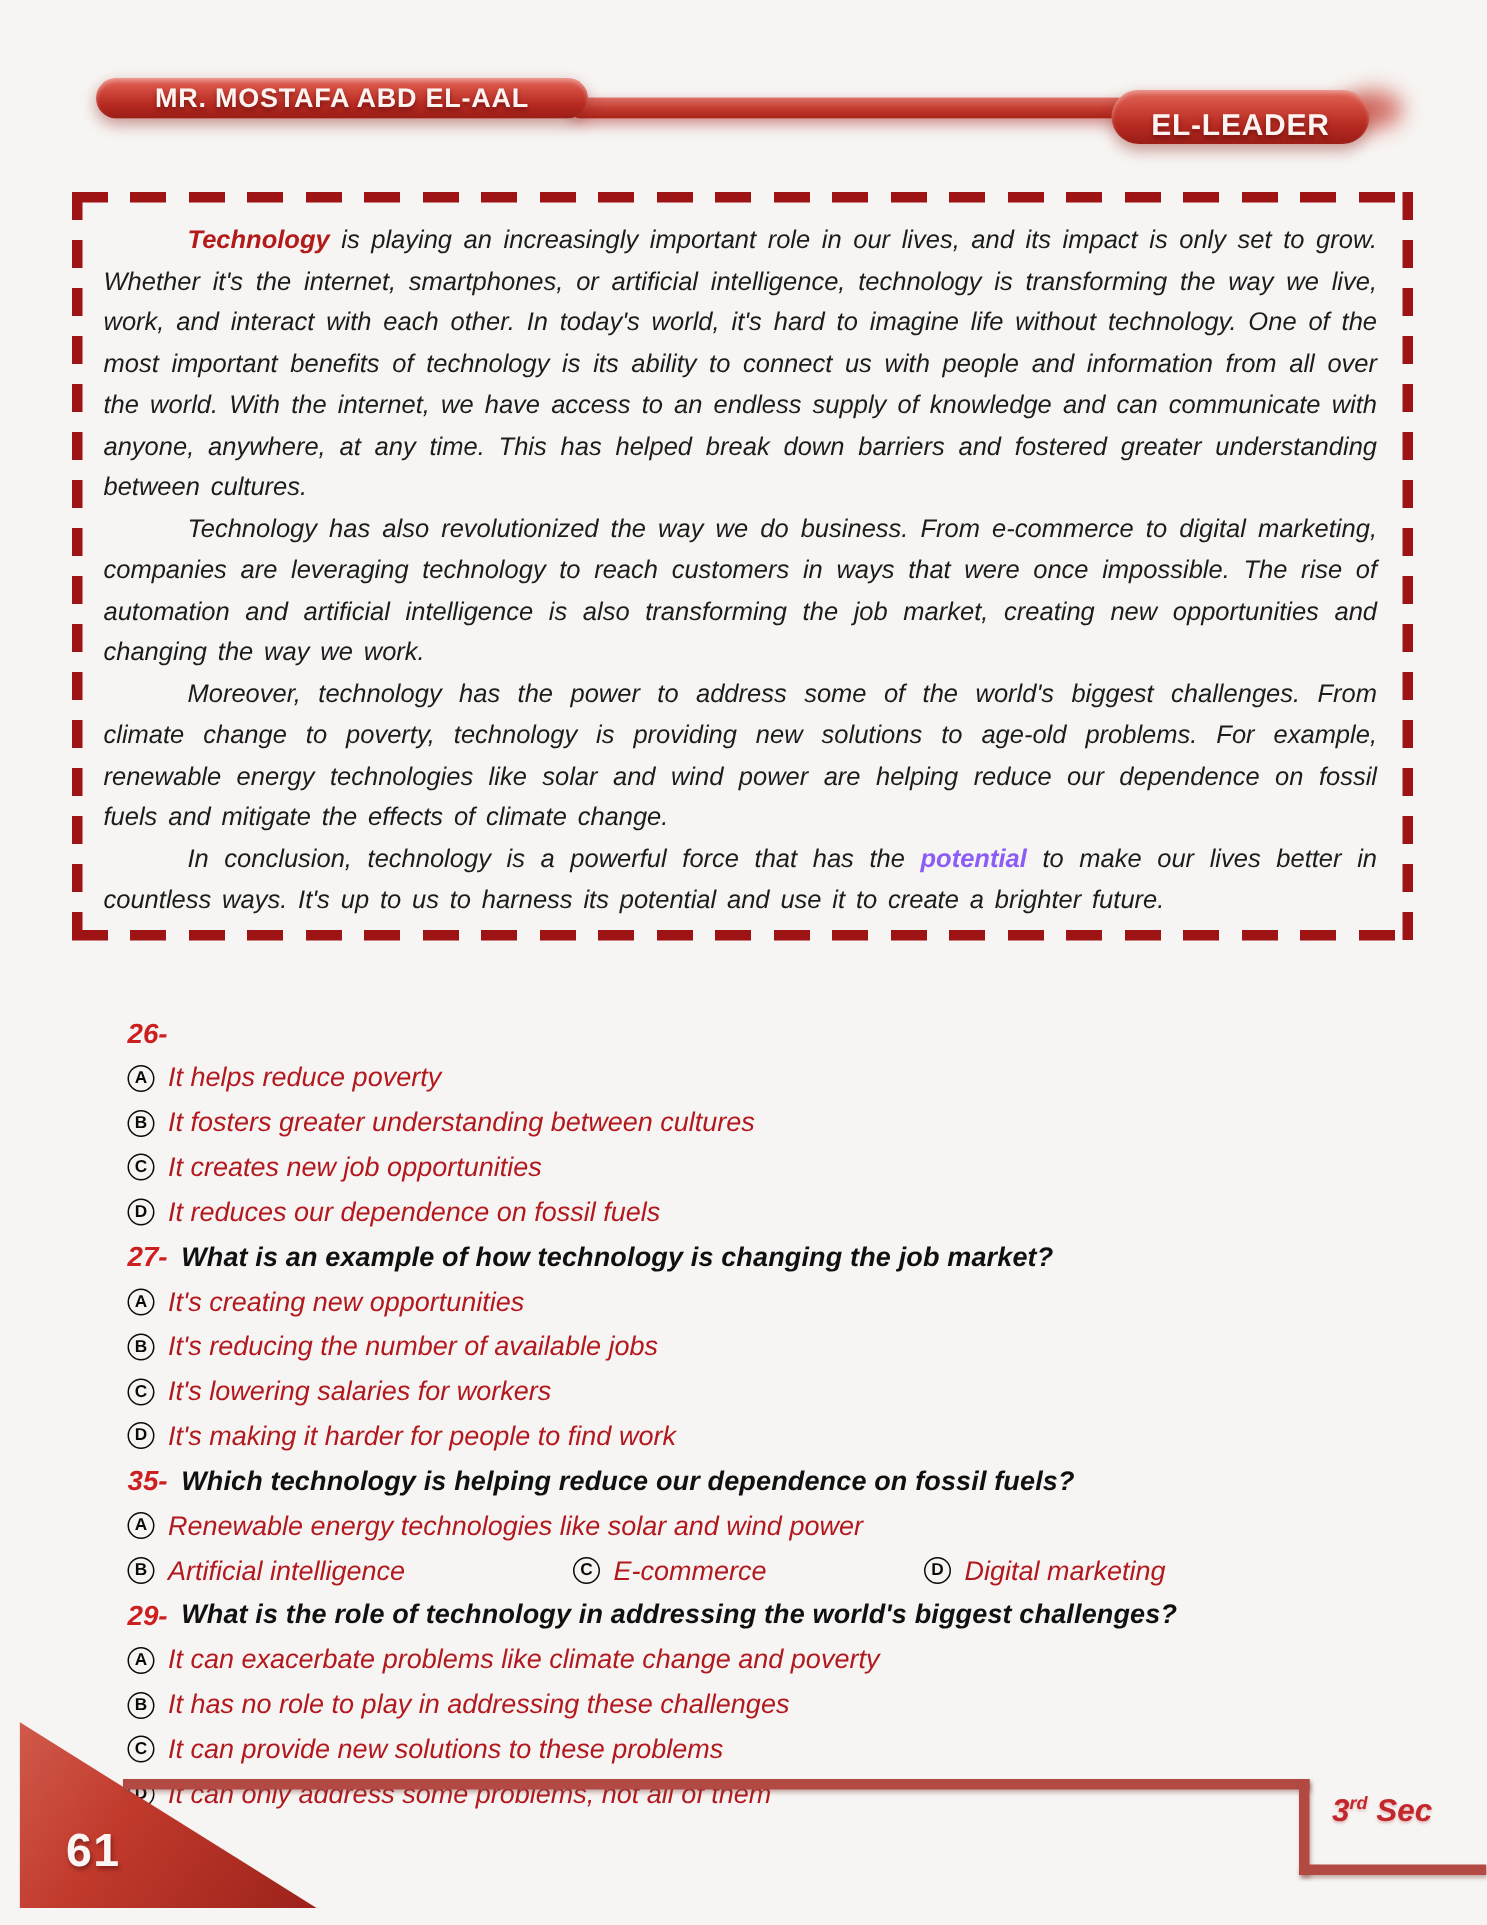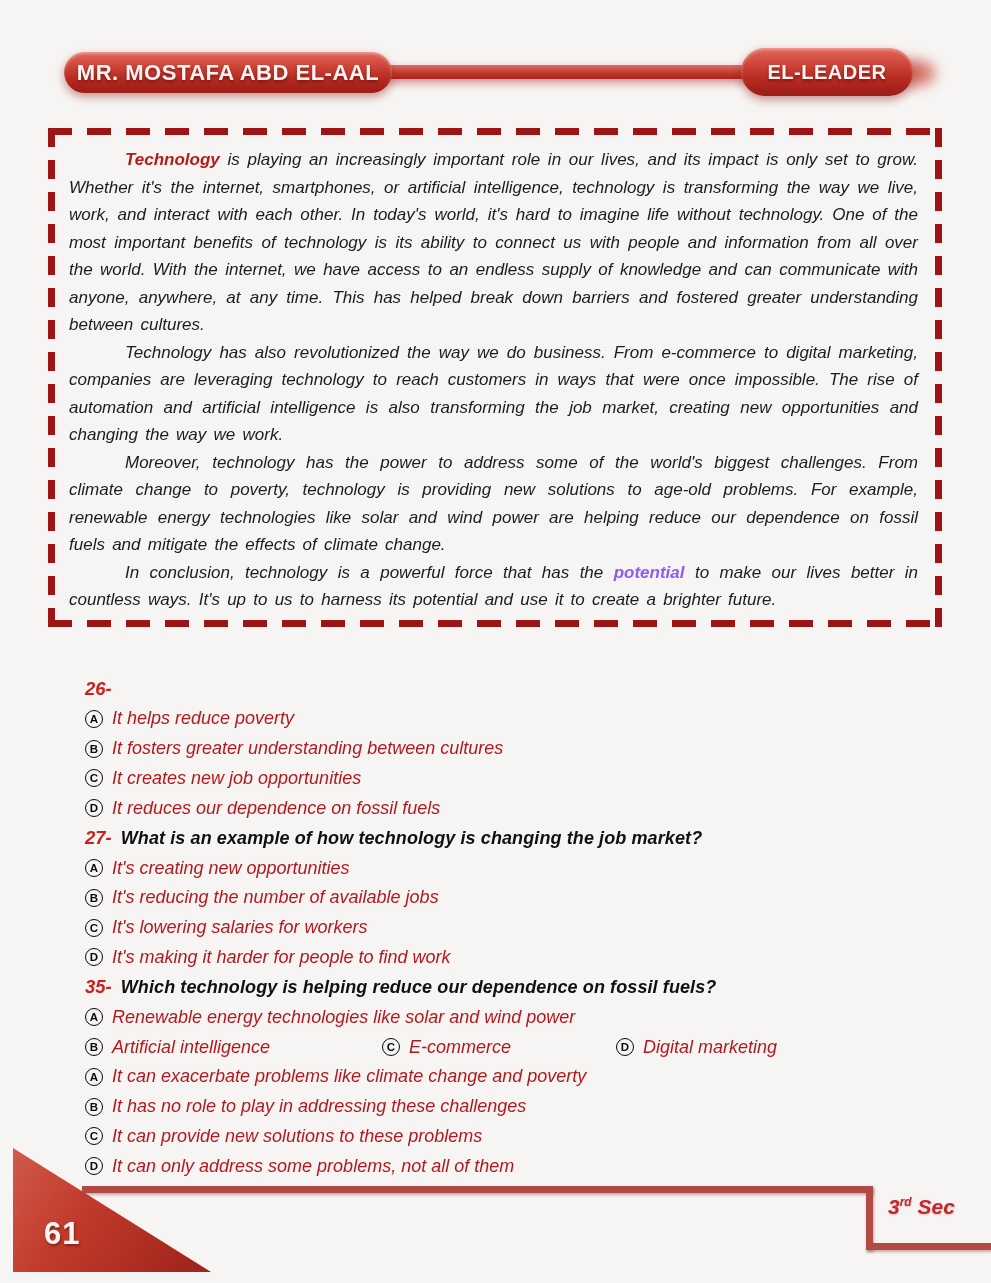--- a/index.html
+++ b/index.html
@@ -17,22 +17,22 @@
     position: absolute;
     border-radius: 24px;
     background: linear-gradient(180deg, #e2685c 0%, #d24b3e 28%, #b72a21 65%, #9a1d17 100%);
     box-shadow: 0 4px 10px rgba(140, 30, 25, 0.45), inset 0 2px 3px rgba(255,255,255,0.35);
     display: flex; align-items: center; justify-content: center;
     color: #fdf4f2;
     font-weight: bold;
     letter-spacing: 0.5px;
     text-shadow: 0 2px 3px rgba(90,10,10,0.6);
   }
-  .badge-left  { left: 64px;  top: 52px; width: 328px; height: 41px; font-size: 22px; }
-  .badge-right { left: 741px; top: 48px; width: 172px; height: 48px; font-size: 20px; }
+  .badge-left  { left: 64px;  top: 52px; width: 328px; height: 27px; font-size: 18px; }
+  .badge-right { left: 741px; top: 60px; width: 172px; height: 36px; font-size: 20px; align-items: flex-end; }
   .badge-glow {
     position: absolute; left: 895px; top: 60px; width: 40px; height: 26px;
     background: #c94538; border-radius: 50%;
     filter: blur(7px); opacity: .75;
   }
   .connector {
     position: absolute; left: 380px; top: 65px; width: 372px; height: 14px;
     border-radius: 7px;
     background: linear-gradient(180deg, #dc7066 0%, #c23a2d 55%, #a72419 100%);
     box-shadow: 0 4px 9px rgba(170,40,35,0.5);
@@ -235,20 +235,24 @@
             <span class="opt-letter">C</span>
             <span class="opt-text">E-commerce</span>
           </span>
           <span class="option">
             <span class="opt-letter">D</span>
             <span class="opt-text">Digital marketing</span>
           </span>
         </div>
       </div>
       <div class="question-block">
+        <div class="q-head">
+          <span class="q-num">29-</span>
+          <span class="q-text">What is the role of technology in addressing the world's biggest challenges?</span>
+        </div>
         <div class="opt-row">
           <span class="option">
             <span class="opt-letter">A</span>
             <span class="opt-text">It can exacerbate problems like climate change and poverty</span>
           </span>
         </div>
         <div class="opt-row">
           <span class="option">
             <span class="opt-letter">B</span>
             <span class="opt-text">It has no role to play in addressing these challenges</span>

